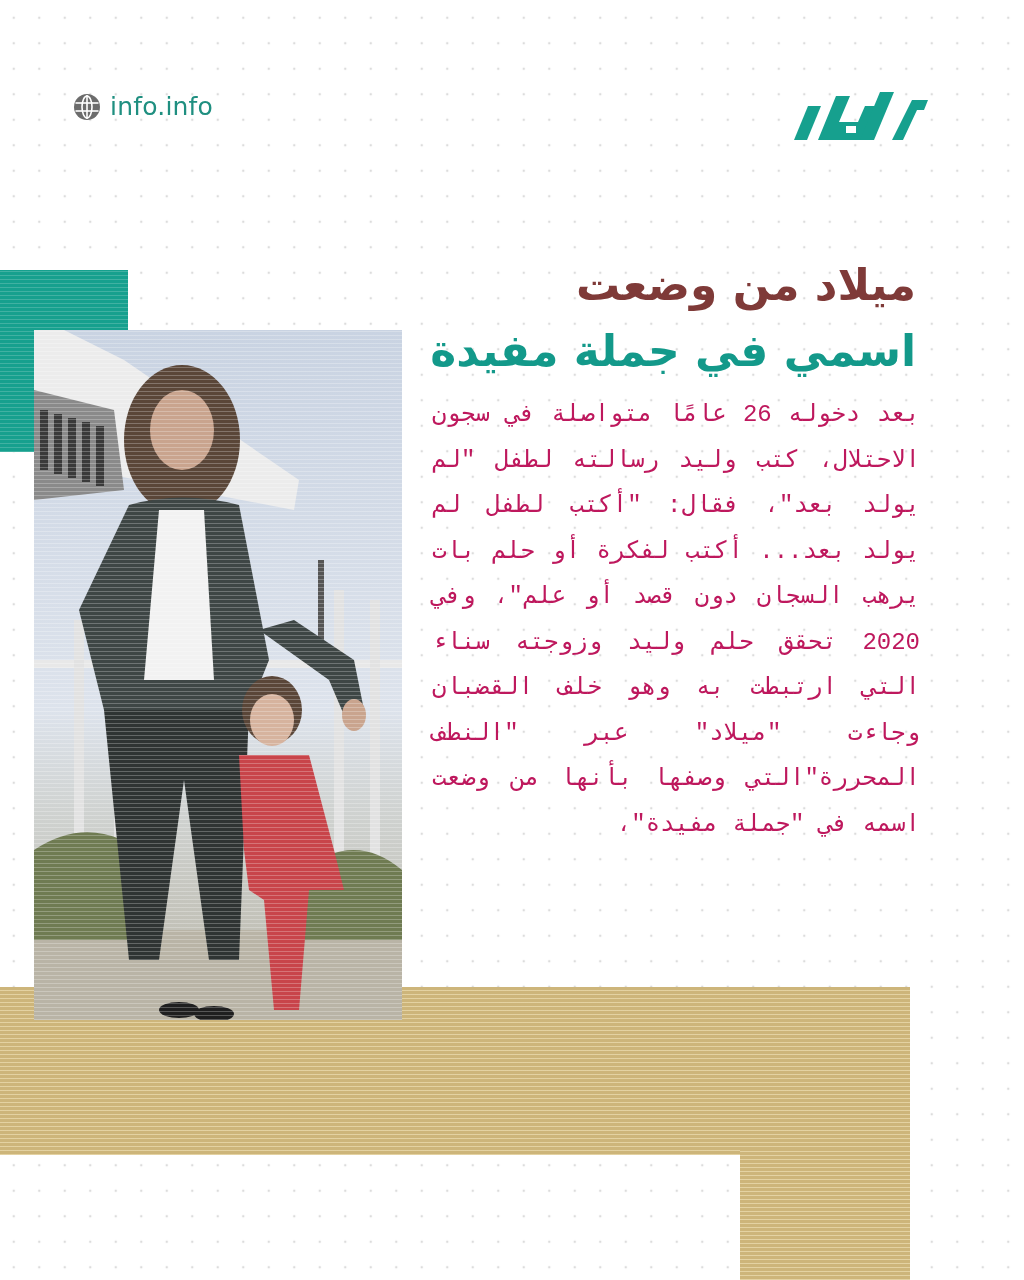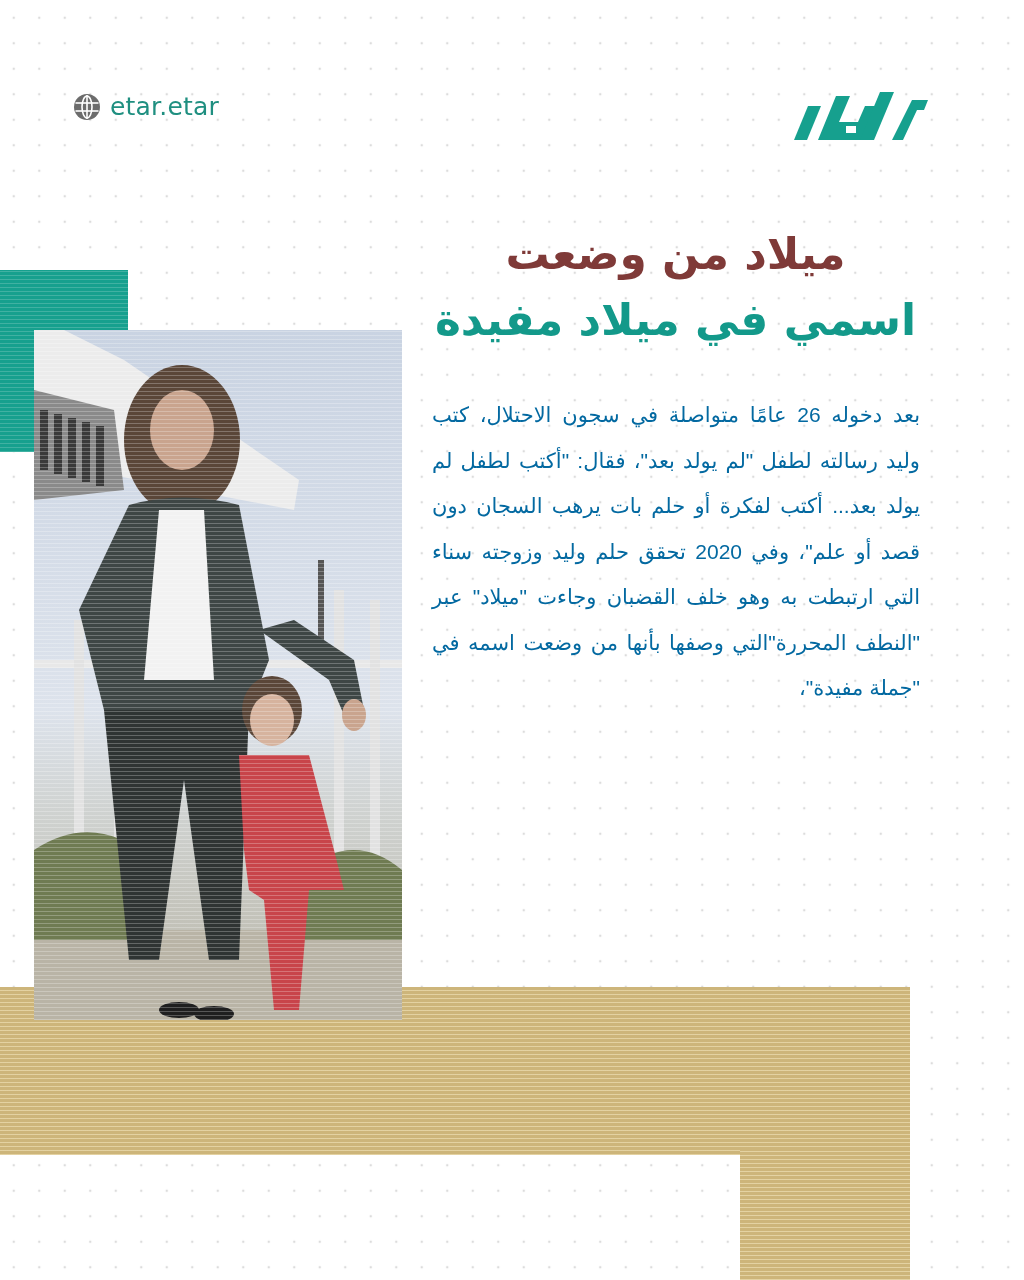--- a/index.html
+++ b/index.html
@@ -32,49 +32,49 @@
     background-image: repeating-linear-gradient(0deg, rgba(255,245,210,0.45) 0 1px, transparent 1px 4px);
   }
   .photo {
     position:absolute; left:34px; top:330px; width:368px; height:690px; overflow:hidden;
     background: linear-gradient(180deg, #c9d3e2 0%, #dde3ec 55%, #cfd2d0 70%, #b8b4a5 100%);
   }
   .photo::after {
     content:""; position:absolute; inset:0;
     background-image: repeating-linear-gradient(0deg, rgba(255,255,255,0.25) 0 1px, transparent 1px 4px);
   }
-  .title { position:absolute; right:108px; top:221px; direction:rtl; text-align:center; }
+  .title { position:absolute; right:108px; top:252px; direction:rtl; text-align:right; }
   .title-line { font-family:"DejaVu Sans", sans-serif; font-weight:bold; font-size:44px; line-height:66px; white-space:nowrap; }
   .title-1 { color:#7f3a38; }
   .title-2 { color:#13998a; }
   .body-text {
     position:absolute; left:432px; top:392px; width:488px;
     direction:rtl; text-align:justify; text-align-last:right;
-    font-family:Liberation Sans, sans-serif; font-size:21px; line-height:45.5px; color:#0369a1;
+    font-family:Liberation Mono, monospace; font-size:24px; line-height:45.5px; color:#be185d;
   }
 </style>
 </head>
 <body>
 
 <div class="teal-block"></div>
 <div class="tan-band"></div>
 <div class="tan-col"></div>
 
 <div class="links">
   <div class="link-row">
     <span class="link-icon">
       <svg width="26" height="26" viewBox="0 0 26 26">
         <circle cx="13" cy="13" r="12" fill="#6c6c6c"></circle>
         <ellipse cx="13" cy="13" rx="5" ry="11" fill="none" stroke="#fff" stroke-width="1.6"></ellipse>
         <line x1="1.5" y1="9" x2="24.5" y2="9" stroke="#fff" stroke-width="1.6"></line>
         <line x1="1.5" y1="17" x2="24.5" y2="17" stroke="#fff" stroke-width="1.6"></line>
         <line x1="13" y1="1" x2="13" y2="25" stroke="#fff" stroke-width="1.6"></line>
       </svg>
     </span>
-    <span class="link-text">etar.etar</span>
+    <span class="link-text">info.info</span>
   </div>
 </div>
 
 <div class="logo">
   <svg width="140" height="52" viewBox="0 0 140 52">
     <polygon points="0,48 14,14 27,14 13,48" fill="#16a08e"></polygon>
     <polygon points="24,48 42,4 56,4 45,30 64,30 71,14 84,14 70,48" fill="#16a08e"></polygon>
     <rect x="52" y="34" width="10" height="7" fill="#ffffff"></rect>
     <polygon points="66,48 86,0 100,0 80,48" fill="#16a08e"></polygon>
     <polygon points="98,48 118,8 134,8 130,18 123,18 109,48" fill="#16a08e"></polygon>
@@ -113,16 +113,16 @@
     <ellipse cx="238" cy="380" rx="30" ry="34" fill="#5a4638"></ellipse>
     <ellipse cx="238" cy="390" rx="22" ry="26" fill="#d6b39e"></ellipse>
     <path d="M205 425 L275 425 L300 520 L310 560 L275 560 L265 680 L240 680 L230 570 L215 560 L210 520 Z" fill="#c8444a"></path>
     <ellipse cx="145" cy="680" rx="20" ry="8" fill="#1f1f1f"></ellipse>
     <ellipse cx="180" cy="684" rx="20" ry="8" fill="#1f1f1f"></ellipse>
   </svg>
 </div>
 
 <div class="title">
   <div class="title-line title-1">ميلاد من وضعت</div>
-  <div class="title-line title-2">اسمي في ميلاد مفيدة</div>
+  <div class="title-line title-2">اسمي في جملة مفيدة</div>
 </div>
 
 <div class="body-text">بعد دخوله 26 عامًا متواصلة في سجون الاحتلال، كتب وليد رسالته لطفل "لم يولد بعد"، فقال: "أكتب لطفل لم يولد بعد... أكتب لفكرة أو حلم بات يرهب السجان دون قصد أو علم"، وفي 2020 تحقق حلم وليد وزوجته سناء التي ارتبطت به وهو خلف القضبان وجاءت "ميلاد" عبر "النطف المحررة"التي وصفها بأنها من وضعت اسمه في "جملة مفيدة"،</div>
 
 </body></html>

